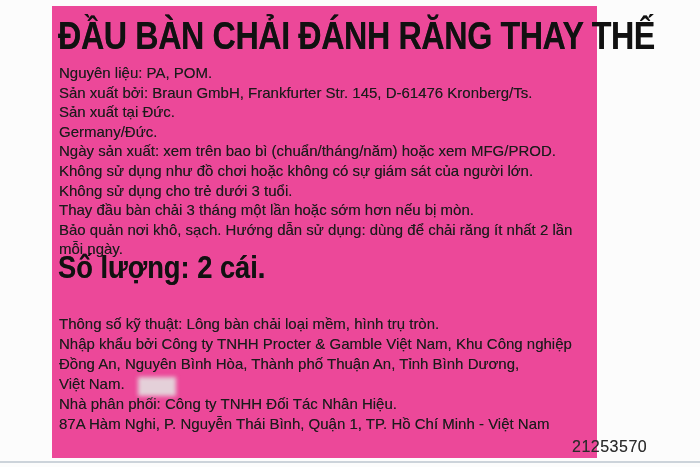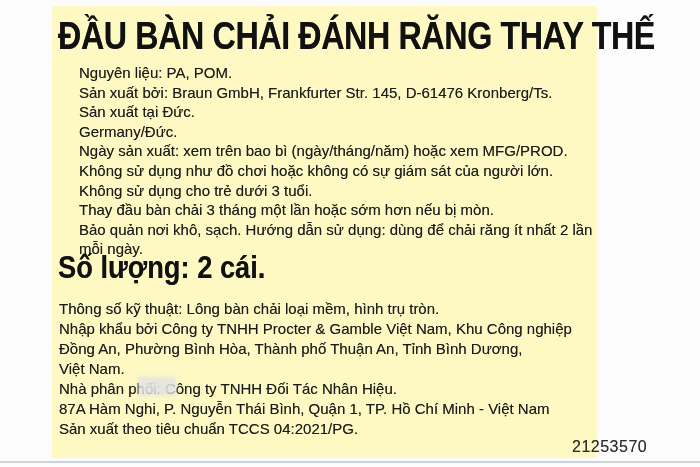--- a/index.html
+++ b/index.html
@@ -13,21 +13,21 @@
     background: #fcfcfc;
     overflow: hidden;
     font-family: "Liberation Sans", sans-serif;
   }
   .label {
     position: absolute;
     left: 52px;
     top: 6px;
     width: 545px;
     height: 452px;
-    background: #fef9c3;
+    background: #ec4899;
     color: #161616;
     text-decoration: underline;
   }
   .title {
     position: absolute;
     left: 6px;
     top: 9px;
     margin: 0;
     font-size: 38px;
     line-height: 42px;
@@ -43,24 +43,23 @@
     position: absolute;
     left: 7px;
     white-space: nowrap;
     font-size: 15px;
     color: #1b1b1b;
     text-shadow: 0 0 0.5px rgba(30,30,30,0.55);
   }
   .block1 {
     top: 57px;
     line-height: 19.6px;
-    margin-left: 20px;
   }
   .block2 {
-    top: 293px;
+    top: 308px;
     line-height: 20px;
   }
   .qty {
     position: absolute;
     left: 6px;
     top: 244px;
     margin: 0;
     font-size: 31px;
     line-height: 36px;
     font-weight: 700;
@@ -103,38 +102,37 @@
 <div class="page">
   <div class="label">
 
     <h1 class="title">ĐẦU BÀN CHẢI ĐÁNH RĂNG THAY THẾ</h1>
 
     <div class="textblock block1">
       <div>Nguyên liệu: PA, POM.</div>
       <div>Sản xuất bởi: Braun GmbH, Frankfurter Str. 145, D-61476 Kronberg/Ts.</div>
       <div>Sản xuất tại Đức.</div>
       <div>Germany/Đức.</div>
-      <div>Ngày sản xuất: xem trên bao bì (ngày/tháng/năm) hoặc xem MFG/PROD.</div>
+      <div>Ngày sản xuất: xem trên bao bì (chuẩn/tháng/năm) hoặc xem MFG/PROD.</div>
       <div>Không sử dụng như đồ chơi hoặc không có sự giám sát của người lớn.</div>
       <div>Không sử dụng cho trẻ dưới 3 tuổi.</div>
       <div>Thay đầu bàn chải 3 tháng một lần hoặc sớm hơn nếu bị mòn.</div>
       <div>Bảo quản nơi khô, sạch. Hướng dẫn sử dụng: dùng để chải răng ít nhất 2 lần</div>
       <div>mỗi ngày.</div>
     </div>
 
     <h2 class="qty">Số lượng: 2 cái.</h2>
 
     <div class="textblock block2">
       <div>Thông số kỹ thuật: Lông bàn chải loại mềm, hình trụ tròn.</div>
       <div>Nhập khẩu bởi Công ty TNHH Procter &amp; Gamble Việt Nam, Khu Công nghiệp</div>
-      <div>Đồng An, Phường Bình Hòa, Thành phố Thuận An, Tỉnh Bình Dương,</div>
+      <div>Đồng An, Nguyên Bình Hòa, Thành phố Thuận An, Tỉnh Bình Dương,</div>
       <div>Việt Nam.</div>
       <div>Nhà phân phối: Công ty TNHH Đối Tác Nhân Hiệu.</div>
       <div>87A Hàm Nghi, P. Nguyễn Thái Bình, Quận 1, TP. Hồ Chí Minh - Việt Nam</div>
-      <div>Sản xuất theo tiêu chuẩn TCCS 04:2021/PG.</div>
     </div>
 
     <div class="smudge"></div>
 
     <div class="batch">21253570</div>
   </div>
 
   <div class="bottom-line"></div>
 </div>
 

